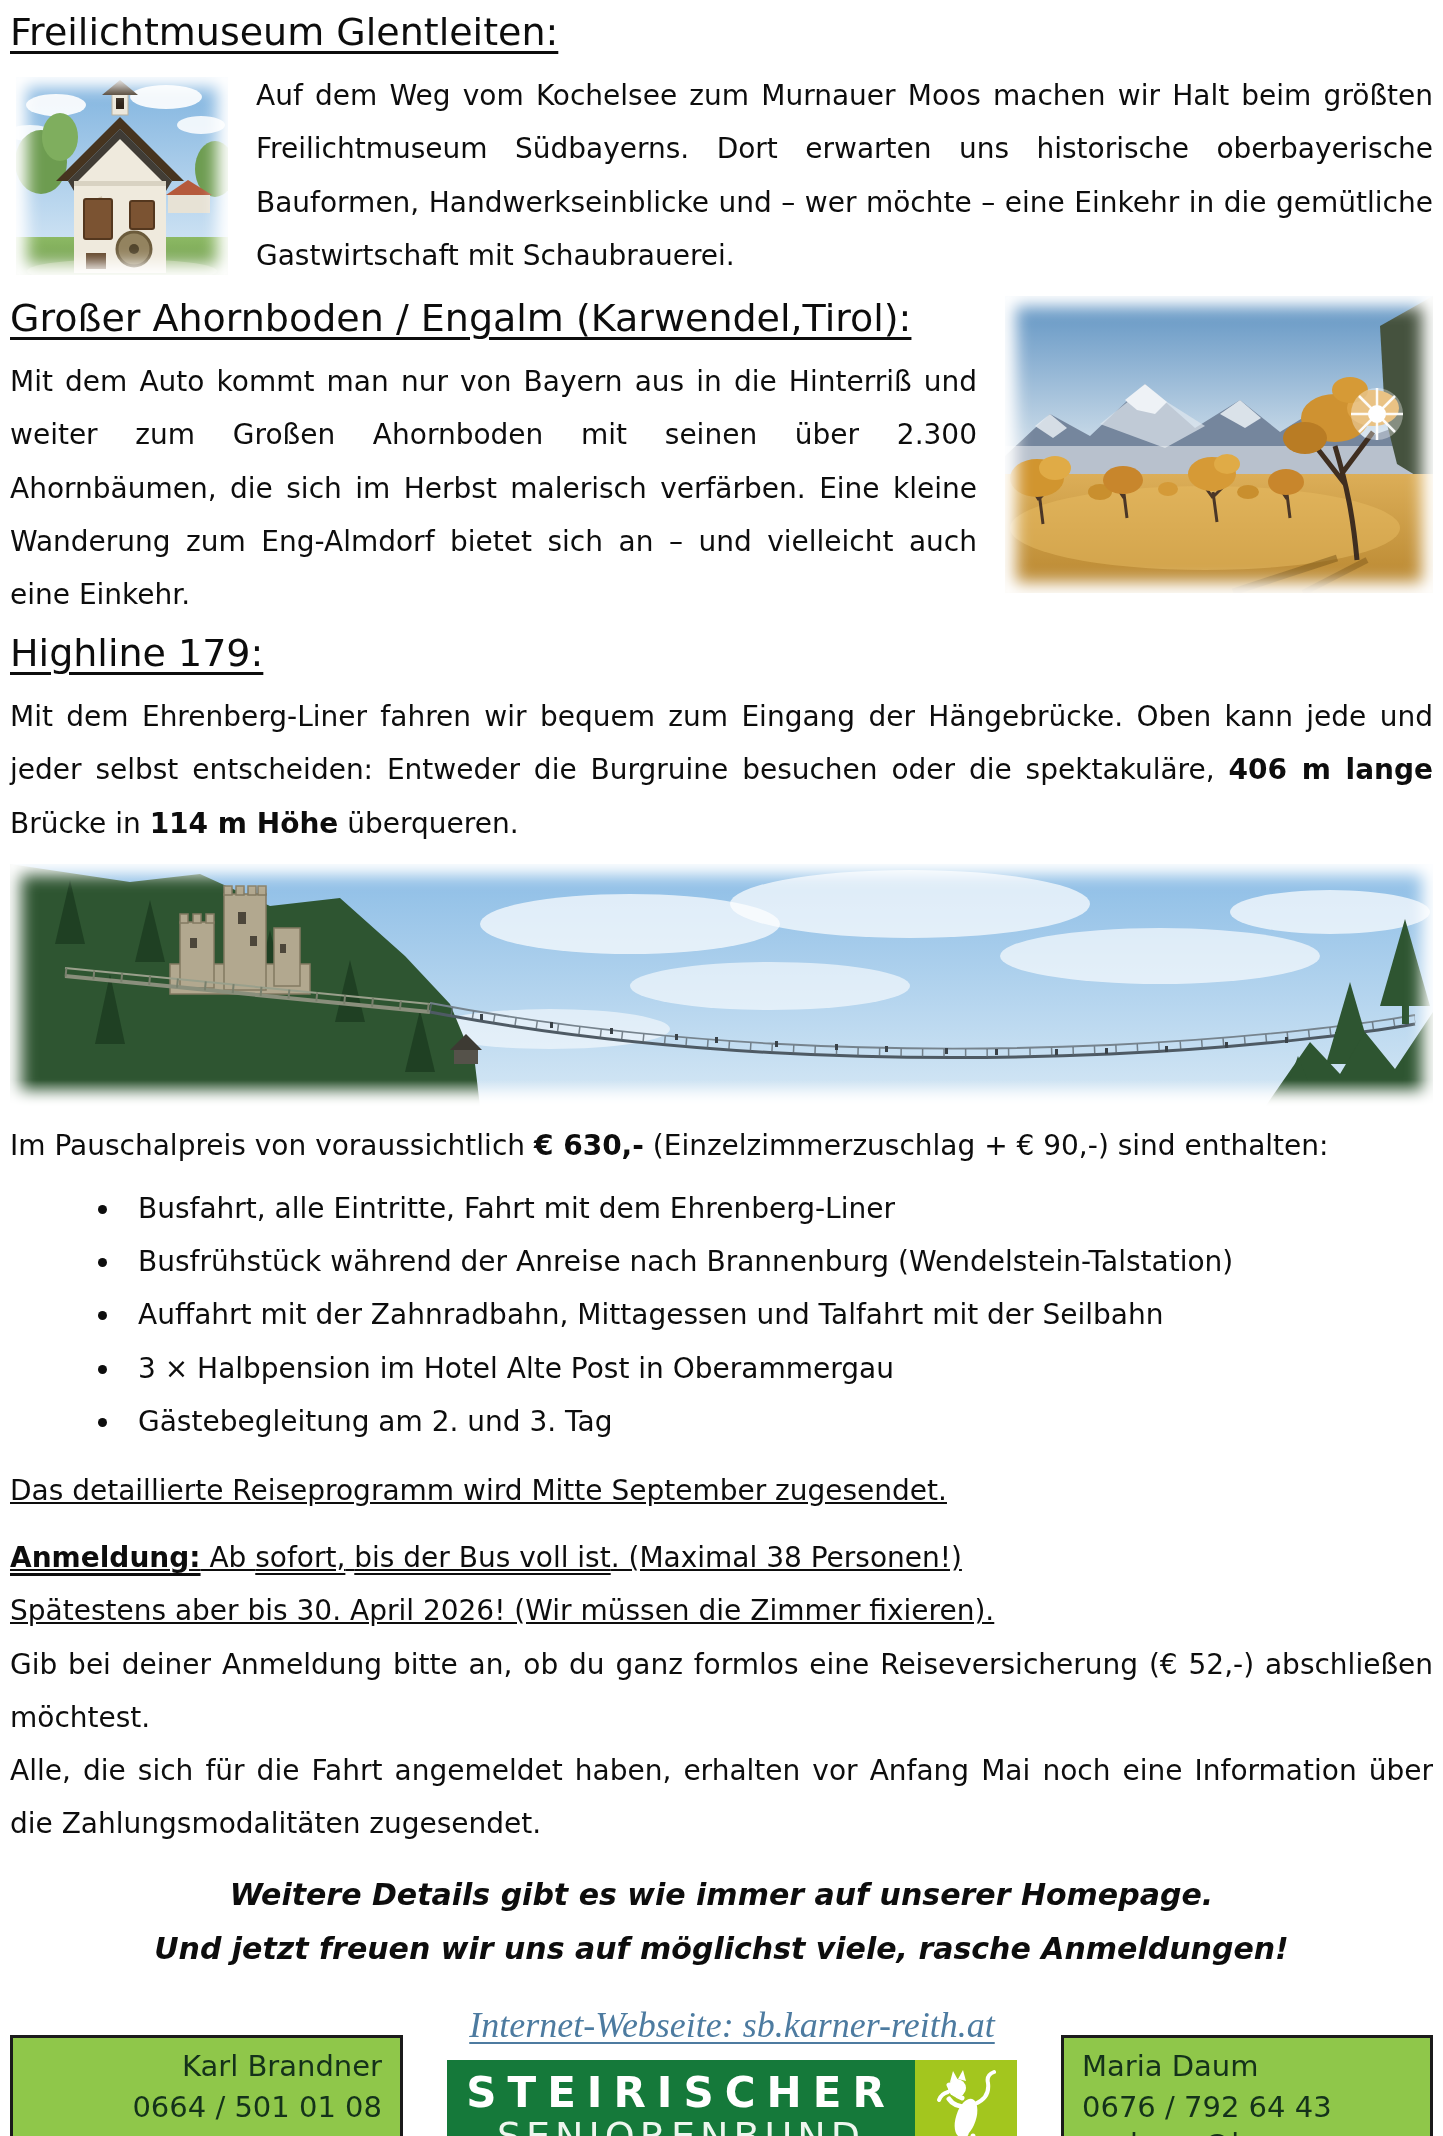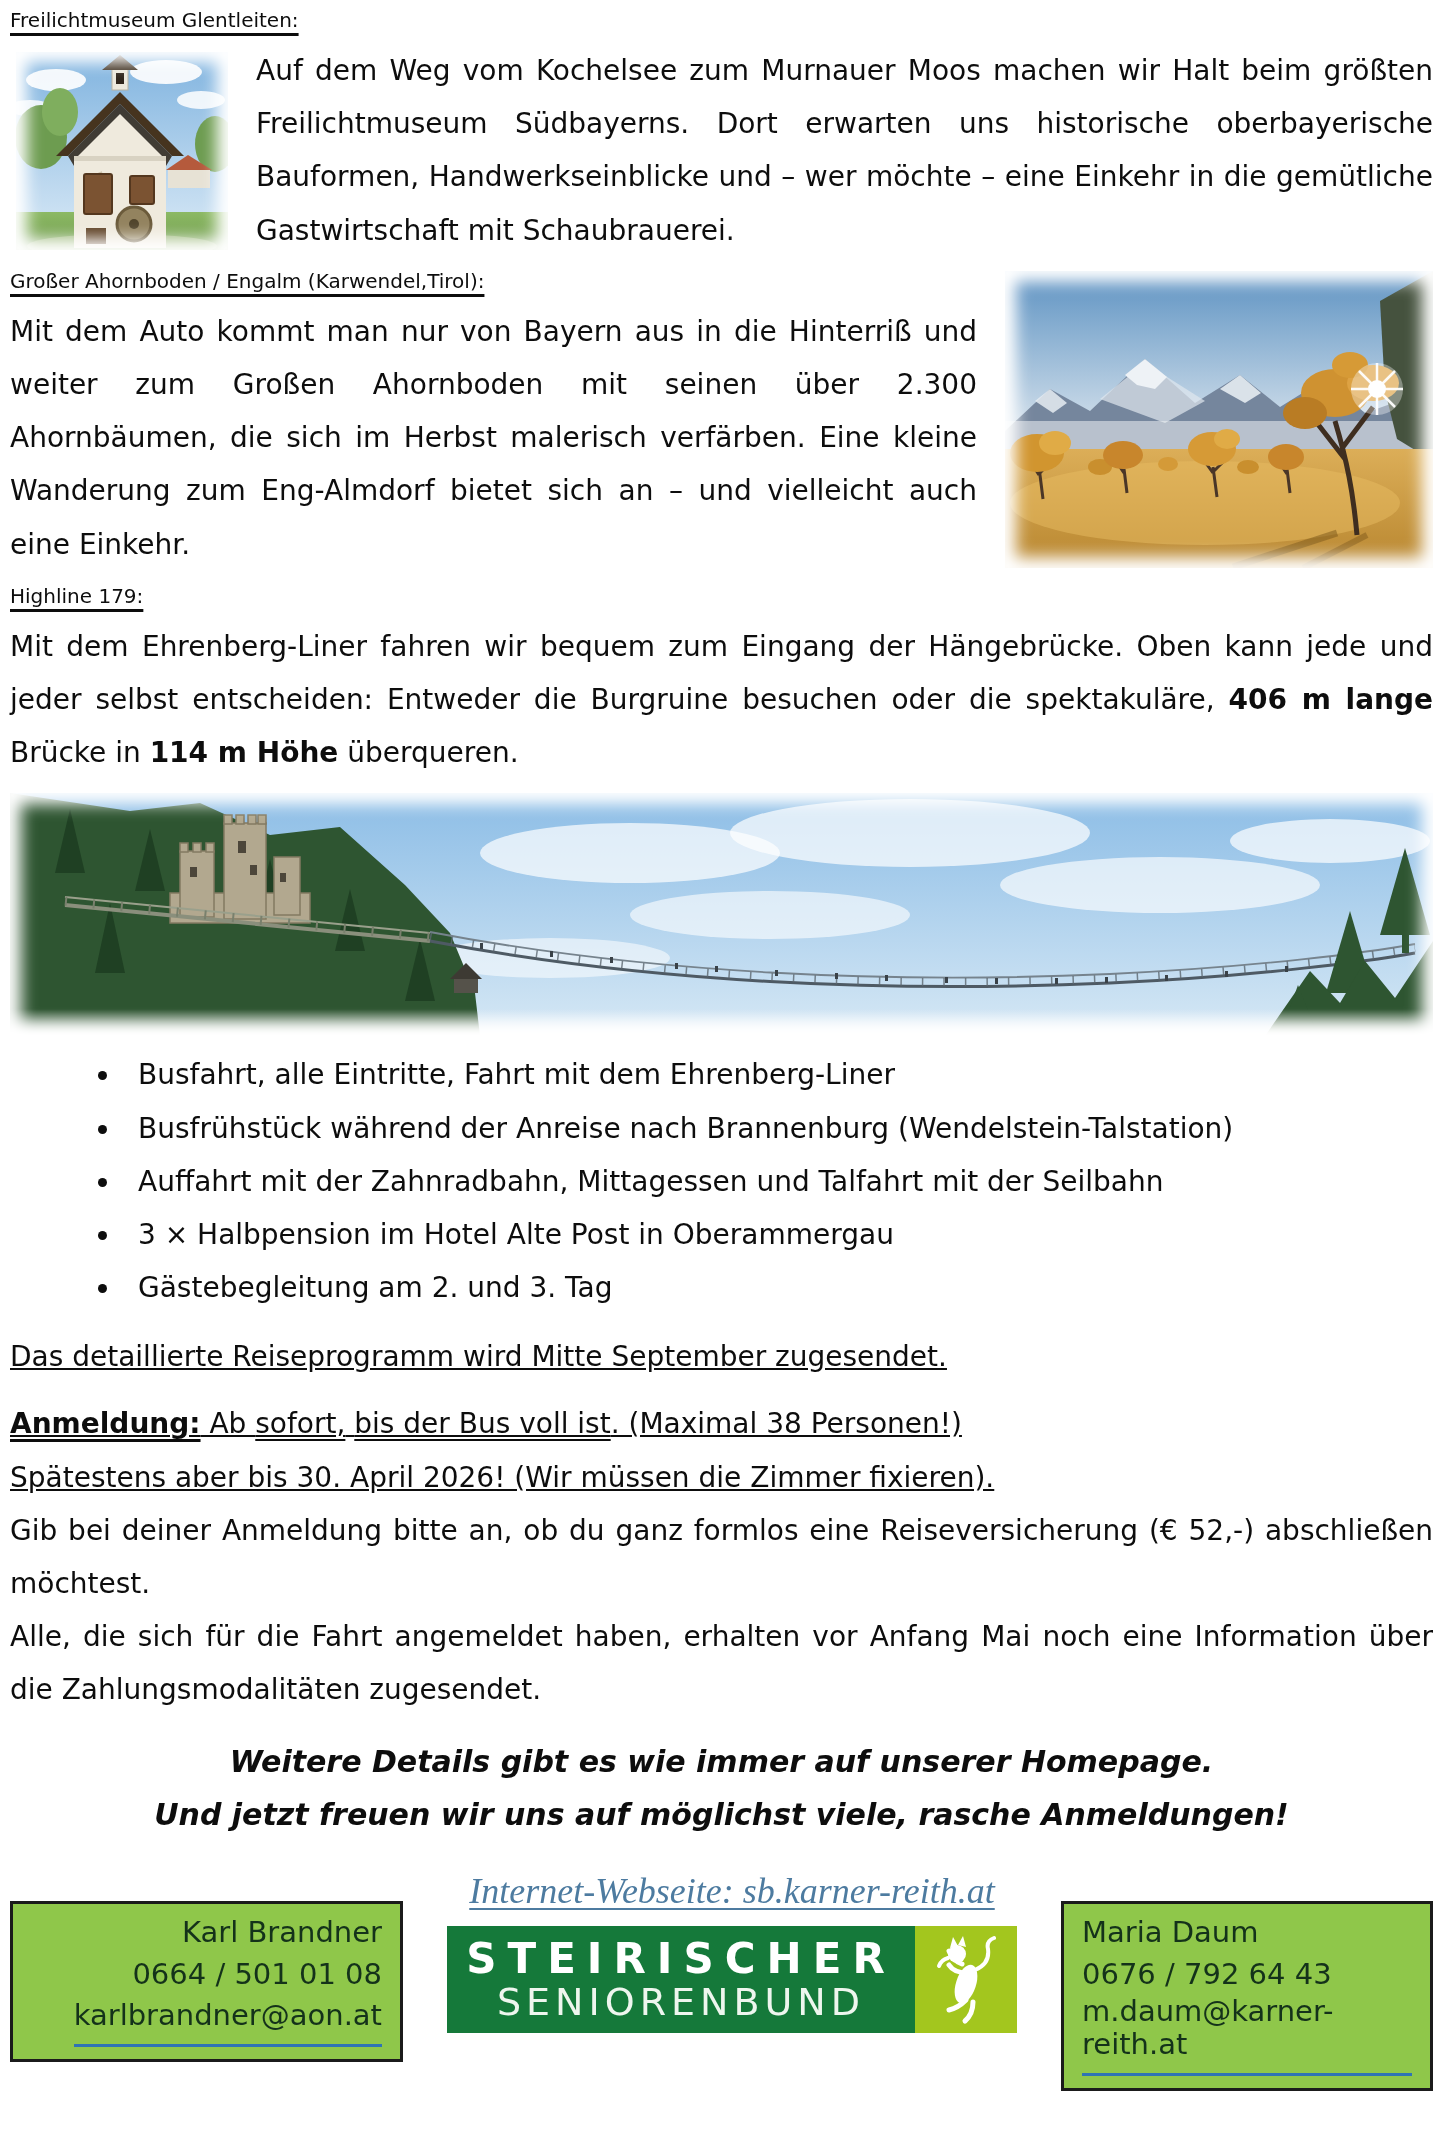--- a/index.html
+++ b/index.html
@@ -4,21 +4,21 @@
 <style>
   html,body { margin:0; padding:0; background:#ffffff; }
   .page {
     width:1443px; min-height:2136px; margin:0 auto; background:#fff;
     box-sizing:border-box; padding:6px 10px 0 10px;
     font-family:"DejaVu Sans", sans-serif;
     font-size:28px; line-height:1.9; color:#0d0d0d;
     position:relative; overflow:hidden;
   }
   h2.sec {
-    font-size:20px; font-weight:normal; margin:0 0 10px 0;
+    font-size:38px; font-weight:normal; margin:0 0 10px 0;
     text-decoration:underline; text-decoration-thickness:2.5px; text-underline-offset:6px;
     line-height:1.4;
   }
   .para { text-align:justify; margin:0; }
   .plain { text-align:left;text-decoration:underline; }
   .bold { font-weight:bold; }
   .undl { text-decoration:underline; text-decoration-thickness:2px; text-underline-offset:6px; }
   .boldundl { font-weight:bold; text-decoration:underline; text-decoration-thickness:2.5px; text-underline-offset:6px; }
 
   .photo { position:relative; overflow:hidden; background:#fff; }
@@ -246,20 +246,21 @@
         <polygon points="1395,55 1370,142 1420,142"></polygon>
         <rect x="1392" y="140" width="7" height="20"></rect>
         <polygon points="1340,118 1316,200 1364,200"></polygon>
         <polygon points="1255,243 1300,178 1330,210 1355,168 1385,205 1423,148 1423,243"></polygon>
         <polygon points="1270,243 1288,192 1308,243"></polygon>
       </g>
       <rect y="216" width="1423" height="27" fill="url(#gfade)"></rect>
     </svg>
   </div>
 
+  <div class="para price-para"><span>Im Pauschalpreis von voraussichtlich </span><span class="bold">€ 630,-</span><span> (Einzelzimmerzuschlag + € 90,-) sind enthal­ten:</span></div>
 
   <ul class="includes">
     <li>Busfahrt, alle Eintritte, Fahrt mit dem Ehrenberg-Liner</li>
     <li>Busfrühstück während der Anreise nach Brannenburg (Wendelstein-Talstation)</li>
     <li>Auffahrt mit der Zahnradbahn, Mittagessen und Talfahrt mit der Seilbahn</li>
     <li>3 × Halbpension im Hotel Alte Post in Oberammergau</li>
     <li>Gästebegleitung am 2. und 3. Tag</li>
   </ul>
 
   <div class="plain program-note">Das detaillierte Reiseprogramm wird Mitte September zugesendet.</div>

